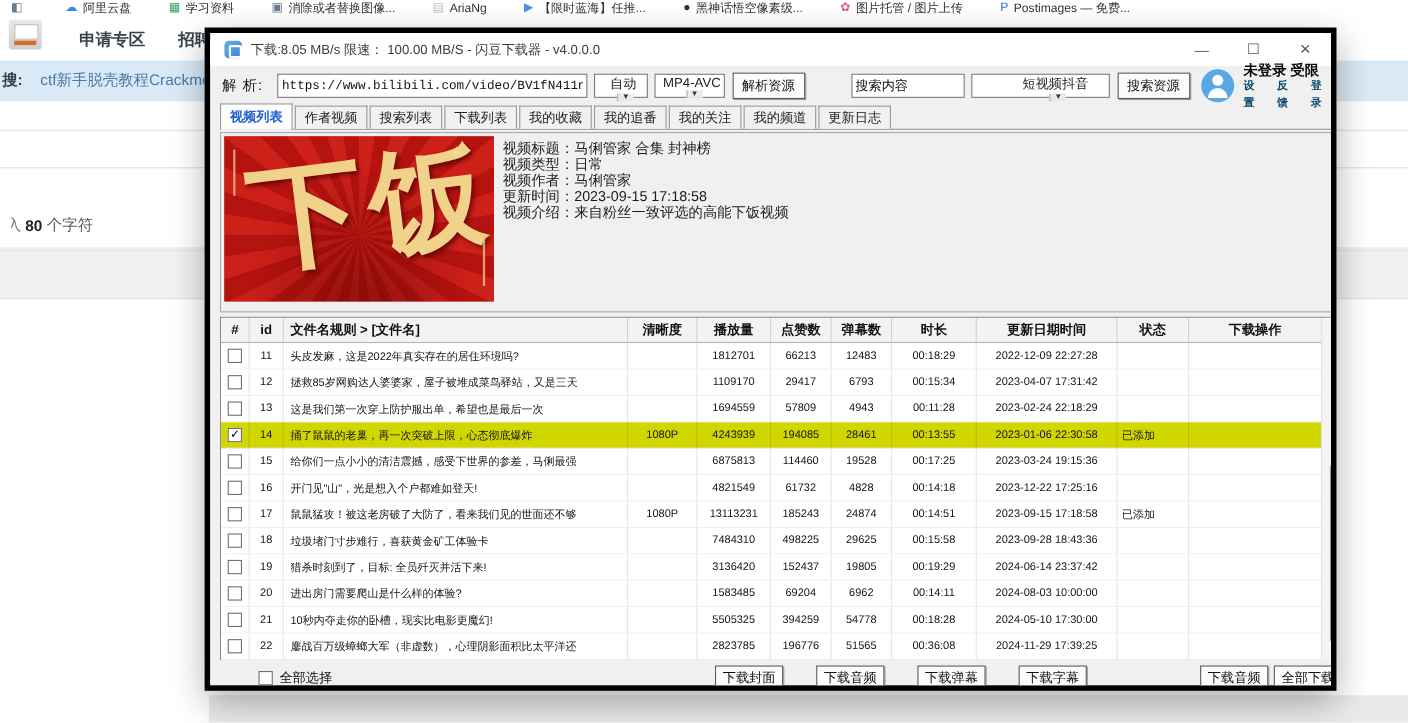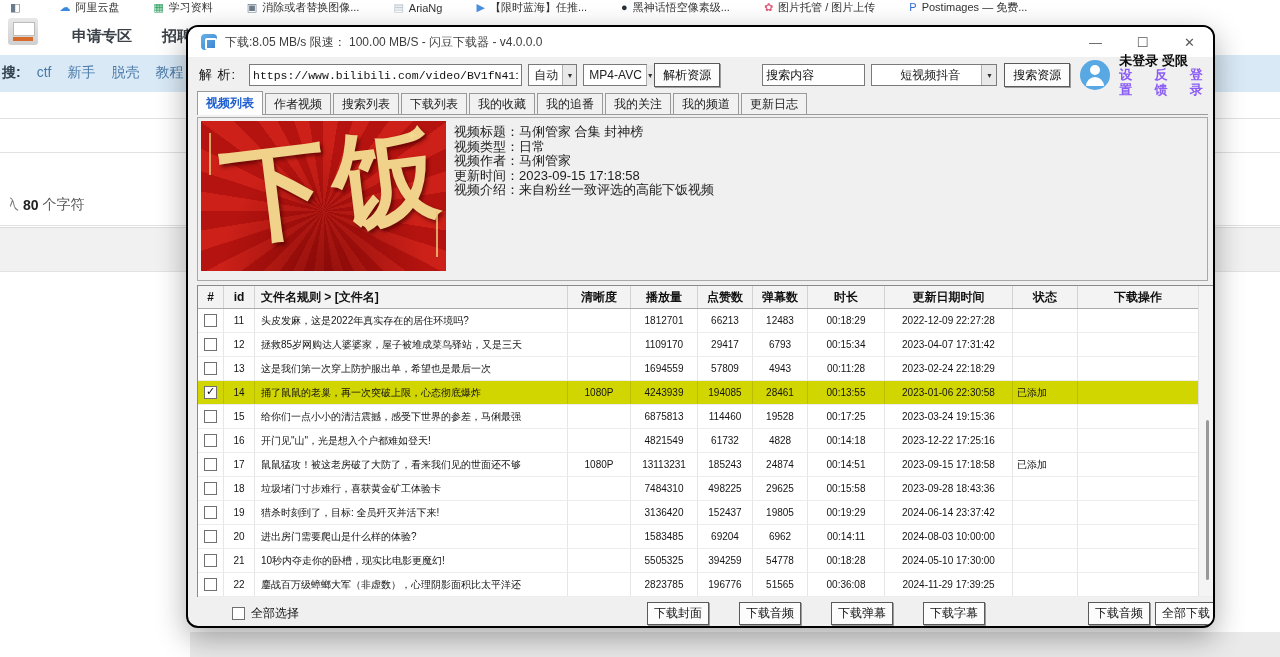--- a/index.html
+++ b/index.html
@@ -30,61 +30,61 @@
   .hline { position:absolute; left:0; right:0; height:1px; background:#e2e2e2; }
   .char-count { position:absolute; top:196px; left:10px; font-size:14px; color:#555; display:flex; align-items:center; }
   .cc-prefix { display:inline-block; width:9px; overflow:hidden; direction:rtl; color:#777; }
   .cc-num { font-weight:bold; color:#222; margin:0 4px 0 4px; }
   .gray-band { position:absolute; top:227px; left:0; right:0; height:45px; background:#f1f1f1;
     border-top:1px solid #dcdcdc; border-bottom:1px solid #e3e3e3; }
   .bottom-strip { position:absolute; top:632px; left:190px; right:0; bottom:0; background:#eaeaea; }
 
   
   .appwin { position:absolute; left:186px; top:25px; width:1029px; height:603px;
-    background:#f0f0f0; border:2px solid #000000; border-radius:12px;
+    background:#f0f0f0; border:5px solid #000000; border-radius:0;
     box-shadow:0 10px 30px rgba(0,0,0,0.33); overflow:hidden; z-index:10; }
   .titlebar { position:absolute; top:0; left:0; right:0; height:30px; background:#fff;
     display:flex; align-items:center; border-radius:8px 8px 0 0; }
   .app-icon { width:16px; height:16px; border-radius:4px; margin:0 8px 0 13px;
     background:linear-gradient(135deg,#66b3e9,#3a7fd0); position:relative; }
   .app-icon::after { content:""; position:absolute; left:4px; top:4px; width:8px; height:8px;
     border:2px solid #fff; border-radius:2px; }
   .wtitle { font-size:12px; color:#3d3d3d; }
   .wcontrols { margin-left:auto; display:flex; }
   .wc { width:47px; height:30px; display:flex; align-items:center; justify-content:center;
     color:#5a5a5a; font-size:13px; }
   
   .toolbar { position:absolute; top:33px; left:0; right:0; height:30px; display:flex;
     align-items:center; padding-left:11px; font-size:12px; }
   .parse-label { font-size:13px; color:#111; width:50px; letter-spacing:1px; flex-shrink:0; }
   .tb-input { height:22px; border:1px solid #7a7a7a; background:#fff; padding:0 3px;
     font-size:12px; color:#111; }
   .url-input { width:297px; font-family:"Liberation Mono","DejaVu Sans Mono",monospace; font-size:11.5px; }
   .combo { height:22px; border:1px solid #7a7a7a; background:#fff; display:flex;
     align-items:center; justify-content:space-between; padding-left:5px; margin-left:6px;
-    flex-shrink:0; white-space:nowrap; }
+    flex-shrink:0; white-space:nowrap;flex-direction:column; }
   .combo .arrow { width:15px; height:20px; margin-left:4px; background:#e9e9e9;
     border-left:1px solid #b0b0b0; display:flex; align-items:center; justify-content:center;
     font-size:7px; color:#333; }
   .w-mode { width:49px; } .w-format { width:64px; } .w-source { width:126px;padding-left:28px; }
   .btn { height:24px; border:1px solid #5a5a5a; background:#fcfcfc;
     box-shadow:1px 1px 0 rgba(0,0,0,0.35); font-size:12px; color:#111;
     display:flex; align-items:center; justify-content:center; padding:0 8px;
     margin-left:7px; flex-shrink:0; white-space:nowrap; }
   .search-input { width:103px; margin-left:42px; }
   .avatar { width:30px; height:30px; border-radius:50%; background:#58a8e4; position:relative;
     margin-left:10px; flex-shrink:0; }
   .avatar::before { content:""; position:absolute; top:5px; left:10px; width:10px; height:10px;
     border-radius:50%; background:#fff; }
   .avatar::after { content:""; position:absolute; bottom:4px; left:6px; width:18px; height:9px;
     border-radius:9px 9px 0 0; background:#fff; }
   .userblock { margin-left:9px; display:flex; flex-direction:column; line-height:15px; }
   .login-status { font-weight:bold; color:#0a0a0a; font-size:13px; white-space:nowrap; }
   .userlinks { display:flex; gap:12px; }
-  .userlinks .ulink { color:#8b5cf6; font-weight:bold; font-size:13px;font-family:Liberation Mono, monospace; }
+  .userlinks .ulink { color:#0c4a6e; font-weight:bold; font-size:10px; }
   
   .tabstrip { position:absolute; top:64px; left:9px; width:1011px; height:24px;
     display:flex; align-items:flex-end; border-bottom:1px solid #9a9a9a; }
   .tab { height:21px; padding:0 8px; display:flex; align-items:center; border:1px solid #9a9a9a;
     border-bottom:none; background:#f1f1f1; margin-right:2px; font-size:12px; color:#222;
     white-space:nowrap; }
   .tab.active { height:24px; background:#fdfdfd; color:#1f5fd0; font-weight:bold; margin-bottom:-1px; }
   
   .groupbox { position:absolute; top:90px; left:9px; width:1011px; height:164px;
     border:1px solid #a9a9a9; background:#f0f0f0; }
@@ -200,21 +200,21 @@
 
       <span>申请专区</span>
 
       <span>招聘求职</span>
     </div>
 </div>
 
 <div class="blue-band">
   <div class="band-inner">
     <span class="band-label">搜:</span>
-    <span style="display:flex;gap:16px;">
+    <span style="display:flex;">
 
         <span>ctf</span>
 
         <span>新手</span>
 
         <span>脱壳</span>
 
         <span>教程</span>
 
         <span>Crackme</span>

